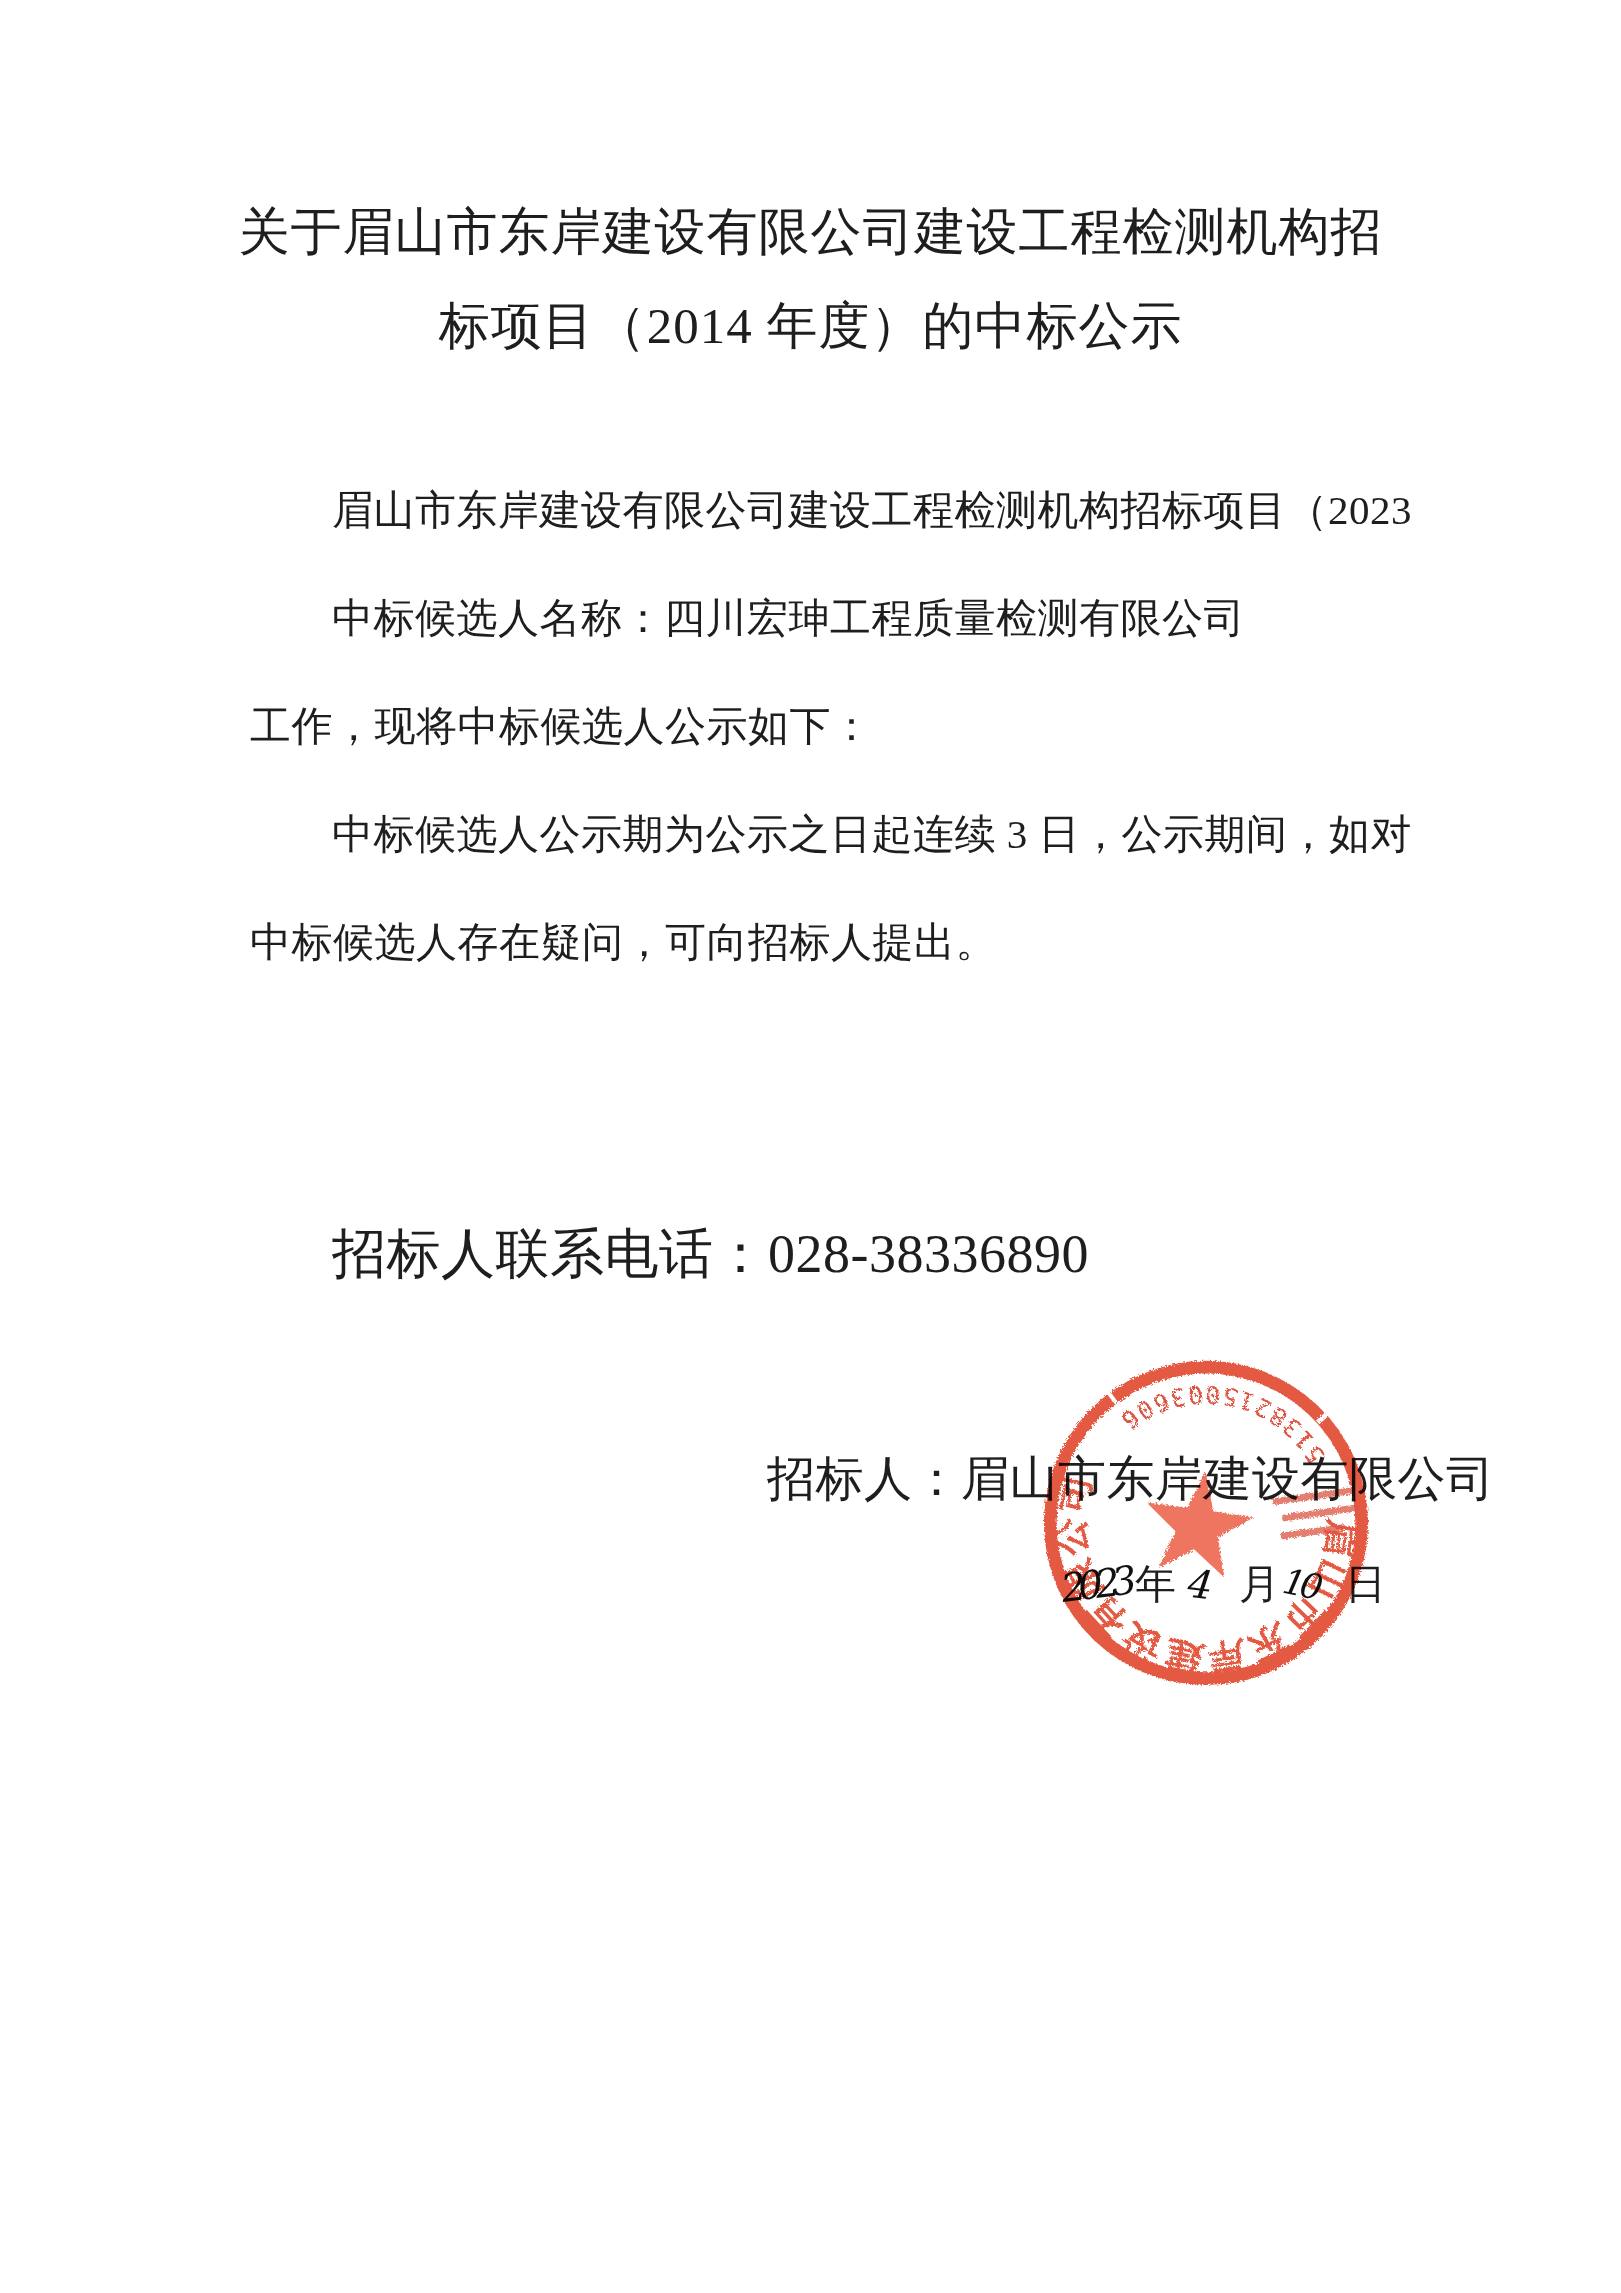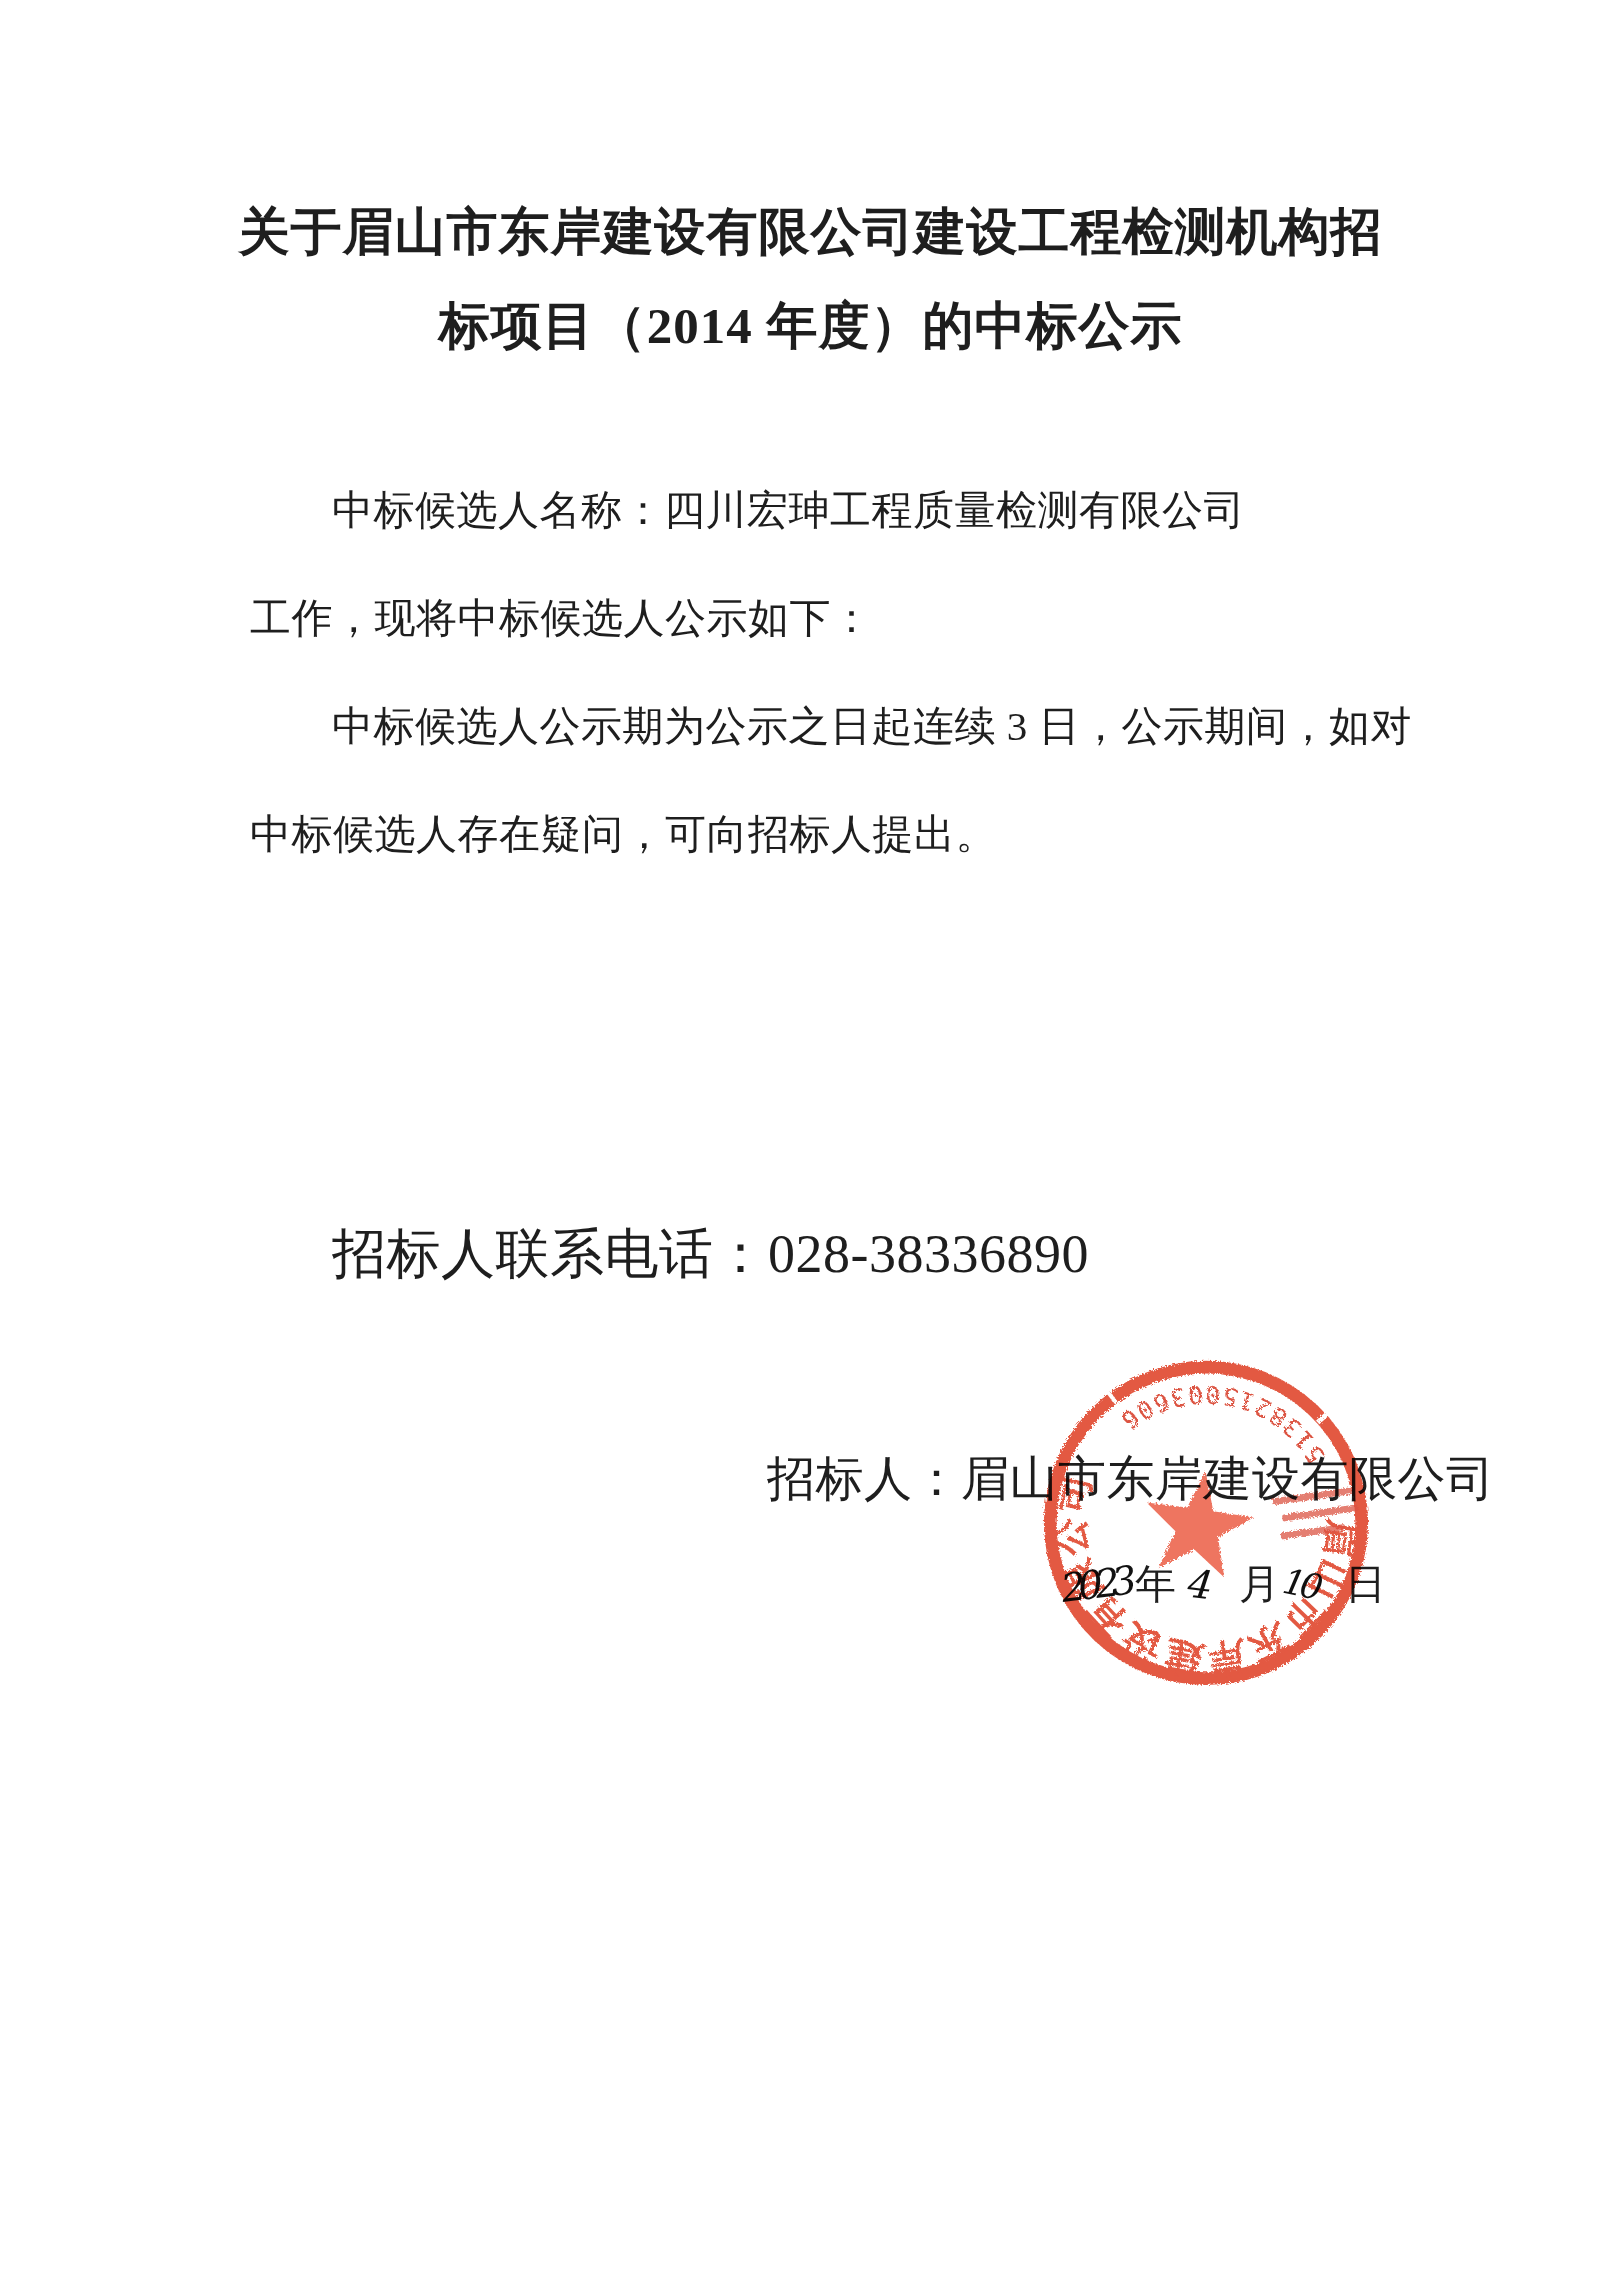--- a/index.html
+++ b/index.html
@@ -6,21 +6,21 @@
   .page{
     position:relative;
     width:1621px;height:2294px;
     background:#ffffff;
     overflow:hidden;
     font-family:"Liberation Serif","DejaVu Serif",serif;
     color:#1e1e1e;
   }
   .doc-title{
     position:absolute;top:185px;left:0;width:1621px;
-    text-align:center;font-size:51px;font-weight:bold;
+    text-align:center;font-size:51px;font-weight:normal;
     line-height:94px;letter-spacing:1px;white-space:nowrap;
   }
   .body-block{
     position:absolute;top:456px;left:250px;width:1147px;
     font-size:41px;
   }
   .body-line{
     height:108px;line-height:108px;white-space:nowrap;
     letter-spacing:0.5px;
   }
@@ -59,20 +59,21 @@
 <body>
 
 <div class="page">
 
   <div class="doc-title">
     <div>关于眉山市东岸建设有限公司建设工程检测机构招</div>
     <div>标项目（2014 年度）的中标公示</div>
   </div>
 
   <div class="body-block">
+    <div class="body-line indent">眉山市东岸建设有限公司建设工程检测机构招标项目（2023</div>
     <div class="body-line indent">中标候选人名称：四川宏珅工程质量检测有限公司</div>
     <div class="body-line">工作，现将中标候选人公示如下：</div>
     <div class="body-line indent">中标候选人公示期为公示之日起连续 3 日，公示期间，如对</div>
     <div class="body-line">中标候选人存在疑问，可向招标人提出。</div>
   </div>
 
   <div class="contact-line">招标人联系电话：028-38336890</div>
 
   <div class="signature-line">招标人：眉山市东岸建设有限公司</div>
 

